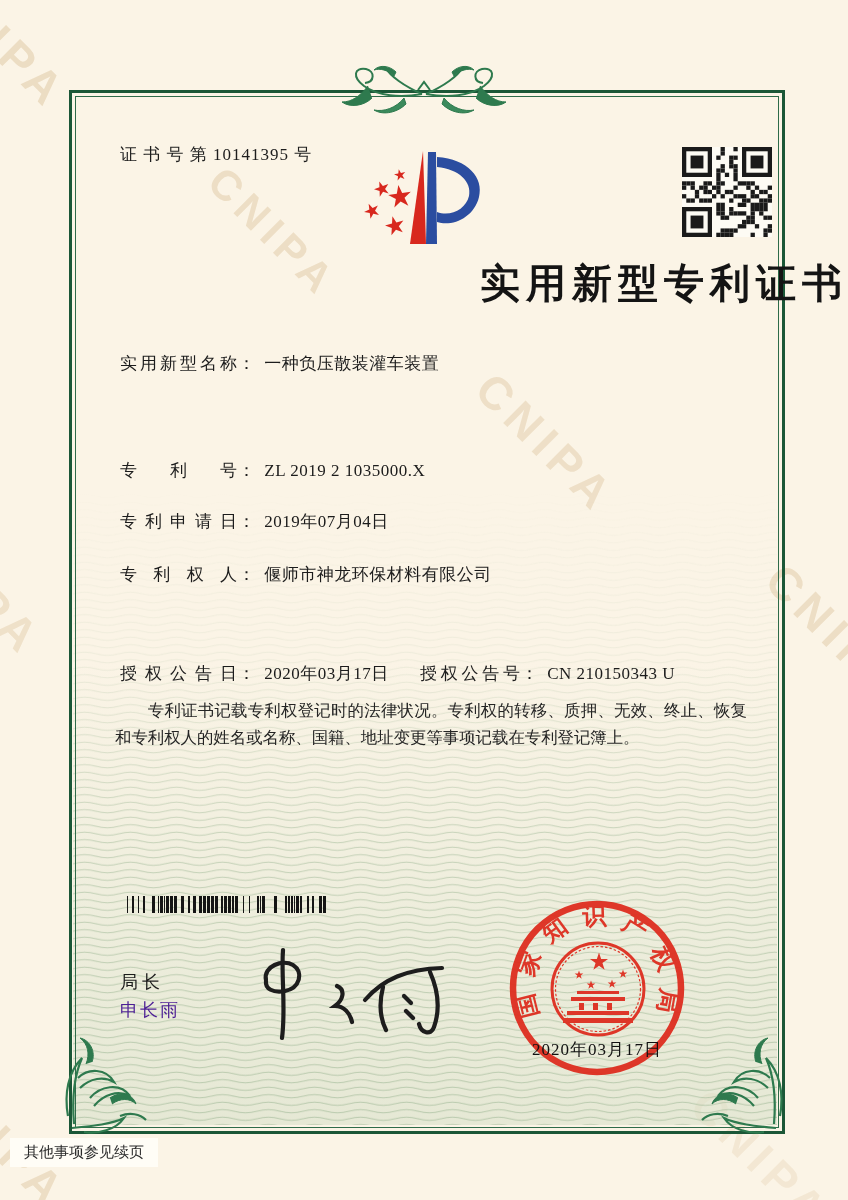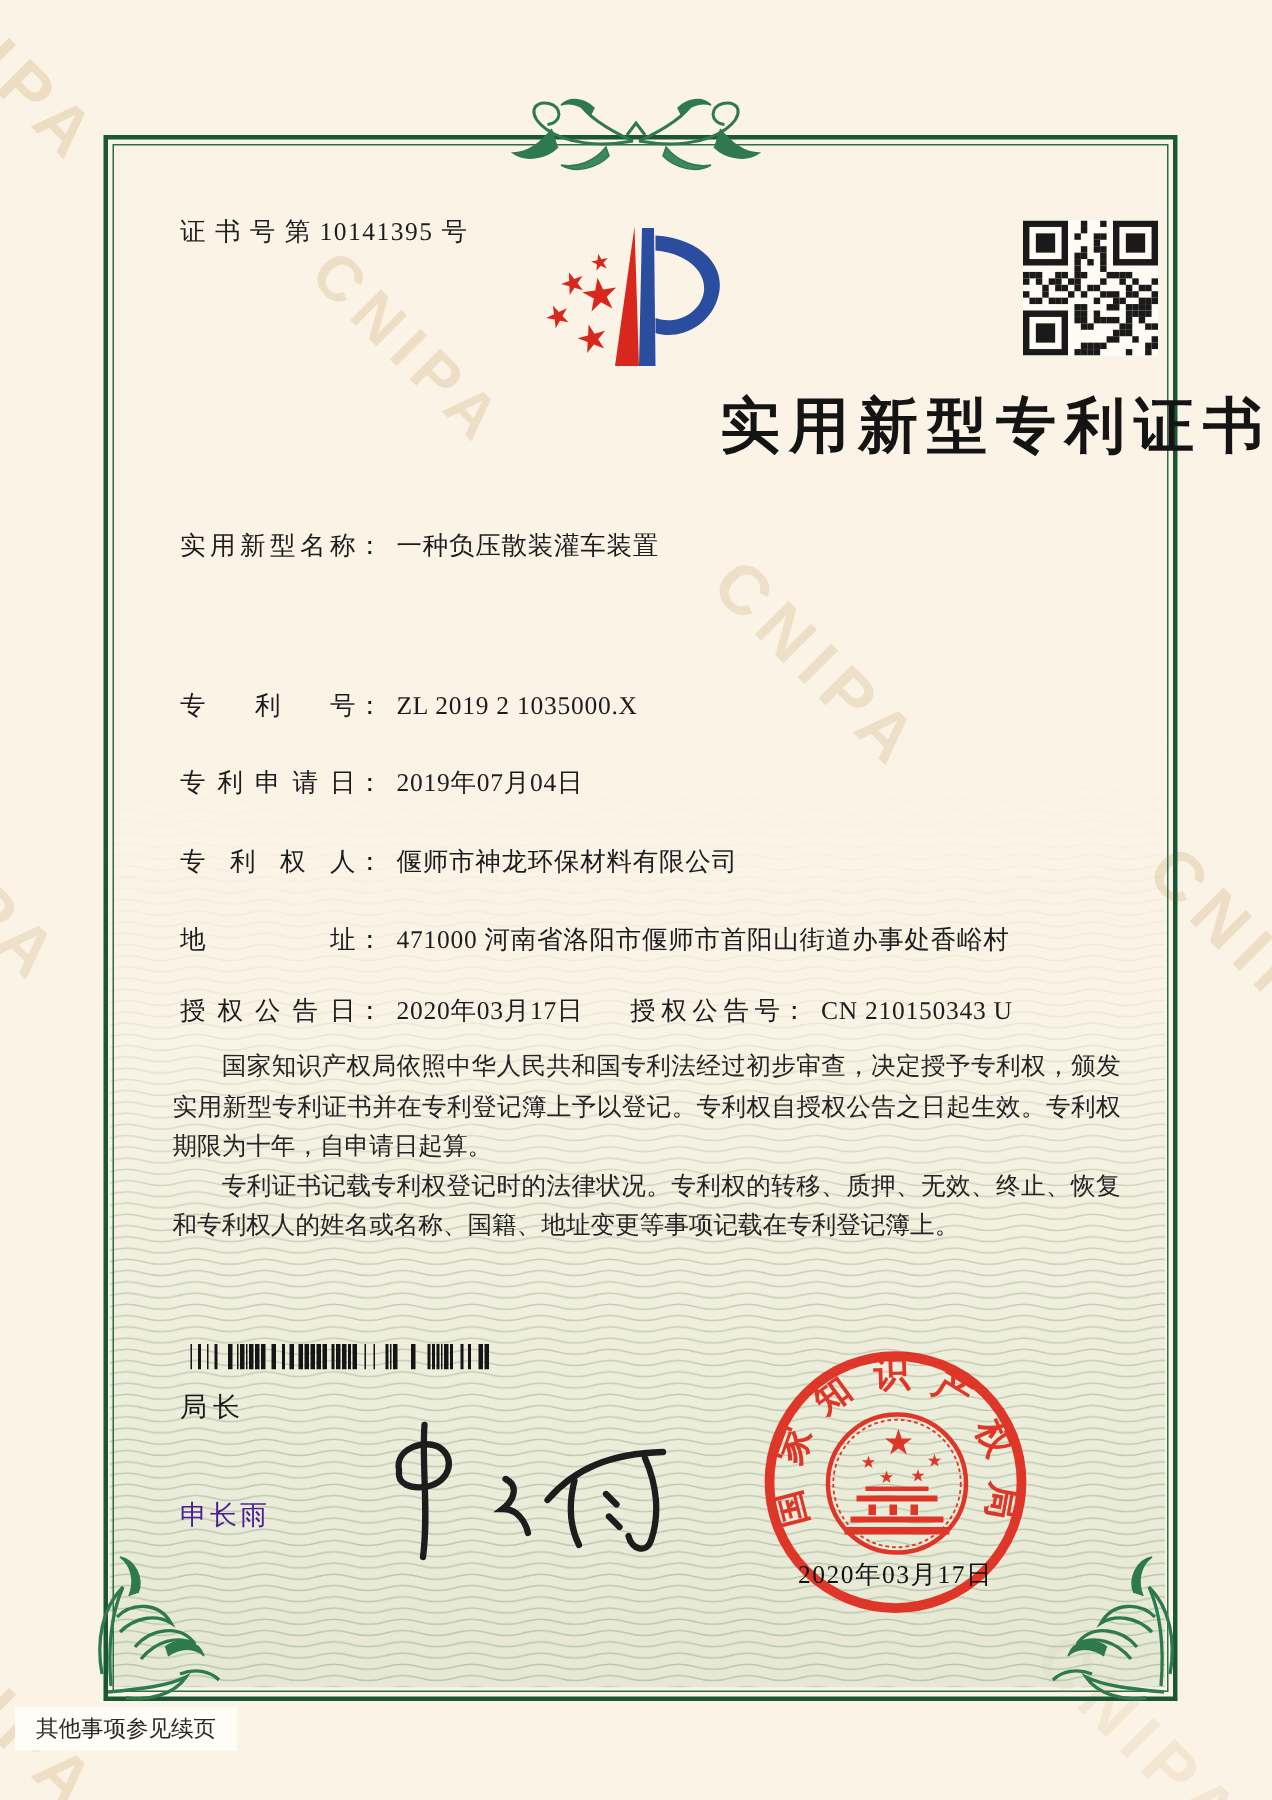--- a/index.html
+++ b/index.html
@@ -28,21 +28,21 @@
   .ftxt{display:inline-block;width:100px;text-align:justify;text-align-last:justify;
         vertical-align:bottom;}
   .colon{margin-left:1px;}
   .fvalue{margin-left:5px;letter-spacing:.5px;}
   .g2{position:absolute;left:300px;top:0;}
 
   #paras{left:115px;top:698px;width:632px;font-size:16.4px;line-height:1.62;
          text-align:justify;color:#242424;}
   #paras p{margin:0;text-indent:2em;}
 
-  #bureau-title{left:120px;top:926px;font-size:18px;letter-spacing:4px;color:#1b1b1b;}
+  #bureau-title{left:120px;top:970px;font-size:18px;letter-spacing:4px;color:#1b1b1b;}
   #bureau-name{left:120px;top:998px;font-size:18px;letter-spacing:2px;color:#4c1d95;}
 
   #seal-date{left:502px;top:1038px;width:190px;text-align:center;font-size:17px;
              letter-spacing:1px;color:#111;z-index:6;}
 
   #page-no{left:69px;top:1096px;width:672px;text-align:center;font-size:14px;color:#333;}
   #cont-note{left:10px;top:1138px;width:820px;text-align:left;font-size:15px;}
   #cont-note span{display:inline-block;background:#fffdf6;padding:5px 14px;color:#2a2a2a;}
 
   svg{display:block;}
@@ -290,35 +290,30 @@
     <span class="fvalue">ZL 2019 2 1035000.X</span>
   </div>
   <div class="row" style="top:510px">
     <span><span class="ftxt" style="width:117px">专利申请日</span><span class="colon">：</span></span>
     <span class="fvalue">2019年07月04日</span>
   </div>
   <div class="row" style="top:563px">
     <span><span class="ftxt" style="width:117px">专利权人</span><span class="colon">：</span></span>
     <span class="fvalue">偃师市神龙环保材料有限公司</span>
   </div>
-  <div class="row" style="top:615px">
-    <span><span class="ftxt" style="width:117px">地址</span><span class="colon">：</span></span>
-    <span class="fvalue">471000 河南省洛阳市偃师市首阳山街道办事处香峪村</span>
-  </div>
   <div class="row" style="top:662px">
     <span><span class="ftxt" style="width:117px">授权公告日</span><span class="colon">：</span></span>
     <span class="fvalue">2020年03月17日</span>
     <span class="g2">
       <span class="ftxt" style="width:100px">授权公告号</span><span class="colon">：</span>
       <span class="fvalue">CN 210150343 U</span>
     </span>
   </div>
 
   <div class="abs" id="paras">
-    <p>国家知识产权局依照中华人民共和国专利法经过初步审查，决定授予专利权，颁发实用新型专利证书并在专利登记簿上予以登记。专利权自授权公告之日起生效。专利权期限为十年，自申请日起算。</p>
     <p>专利证书记载专利权登记时的法律状况。专利权的转移、质押、无效、终止、恢复和专利权人的姓名或名称、国籍、地址变更等事项记载在专利登记簿上。</p>
   </div>
 
   <svg class="abs" style="left:120px;top:896px" width="216" height="17" id="barcode">
       <rect x="7" y="0" width="1" height="17" fill="#151515"></rect>
       <rect x="12" y="0" width="2" height="17" fill="#151515"></rect>
       <rect x="18" y="0" width="1" height="17" fill="#151515"></rect>
       <rect x="23" y="0" width="2" height="17" fill="#151515"></rect>
       <rect x="32" y="0" width="3" height="17" fill="#151515"></rect>
       <rect x="38" y="0" width="1" height="17" fill="#151515"></rect>

